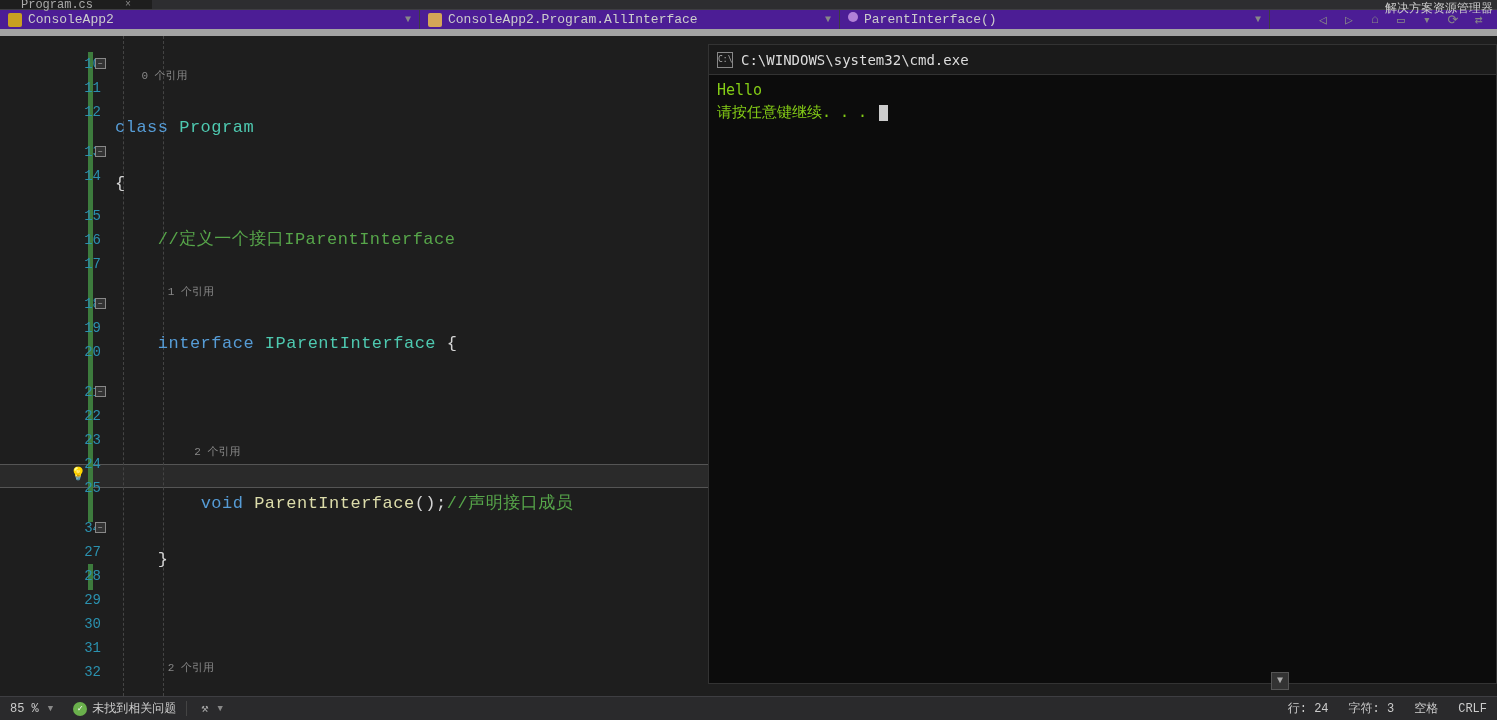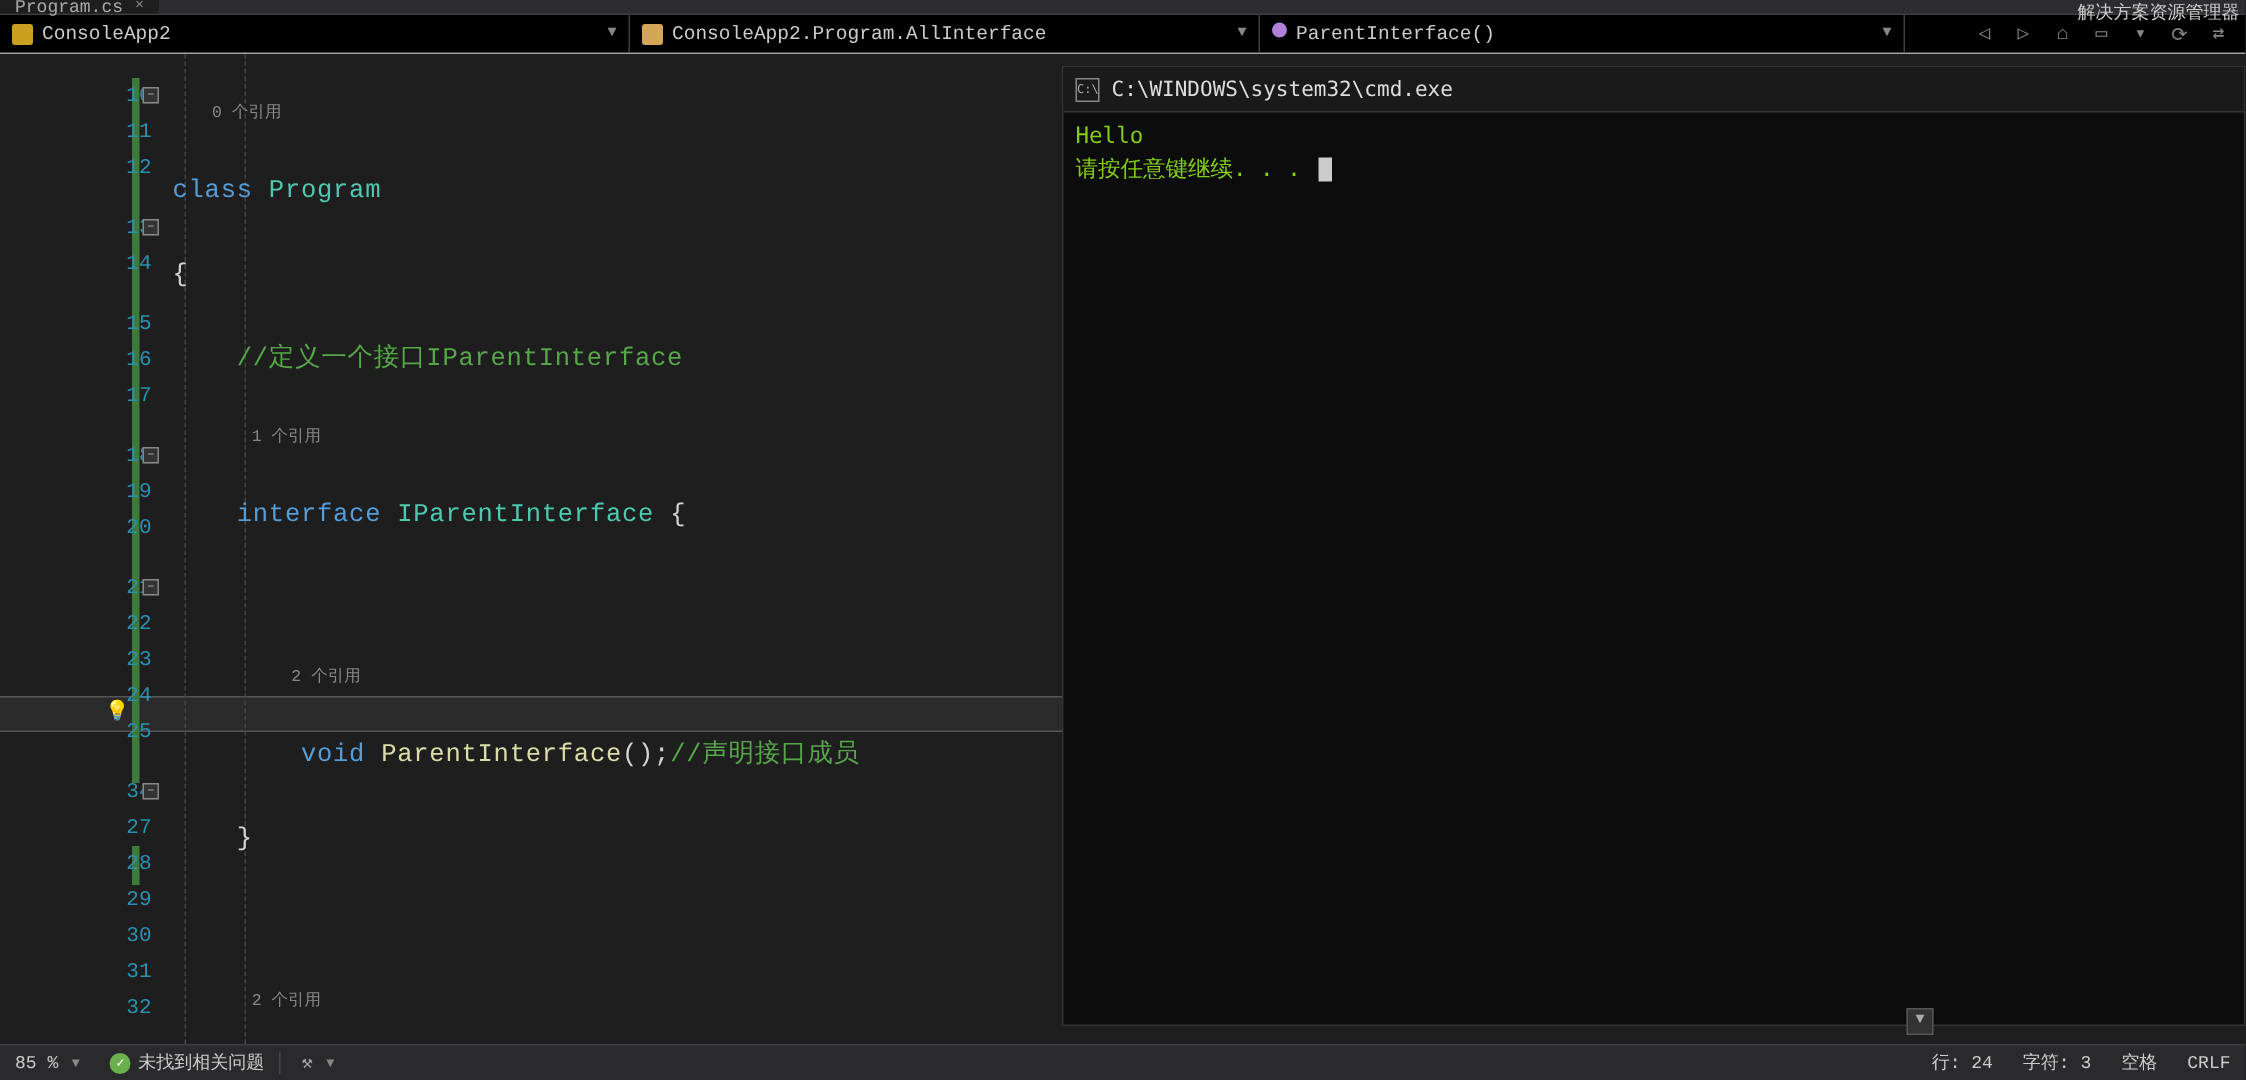--- a/index.html
+++ b/index.html
@@ -16,42 +16,43 @@
   .top-tab-bar {
     height: 10px;
     background: #2d2d30;
     display: flex;
     align-items: center;
     border-bottom: 1px solid #3e3e42;
     position: relative;
   }
   .file-tab {
     background: #1e1e1e;
-    padding: 0 10px;
+    padding: 0 21px;
     font-size: 12px;
     color: #aaa;
     height: 100%;
     display: flex;
     align-items: center;
     position: relative;
+    gap: 24px;
   }
   .file-tab-close { color: #888; margin-left: 8px; font-size: 10px; }
   .right-tools {
     position: absolute;
     right: 4px;
     top: 0;
     font-size: 12px;
     color: #ccc;
   }
   .breadcrumb-bar {
     height: 26px;
-    background: #000000;
-    display: flex;
-    align-items: center;
-    border-bottom: 1px solid #a3a3a3;
+    background: #4c1d95;
+    display: flex;
+    align-items: center;
+    border-bottom: 7px solid #a3a3a3;
   }
   .bc-seg {
     display: flex;
     align-items: center;
     padding: 0 8px;
     height: 100%;
     color: #ccc;
     font-size: 13px;
     border-right: 1px solid #3e3e42;
   }

